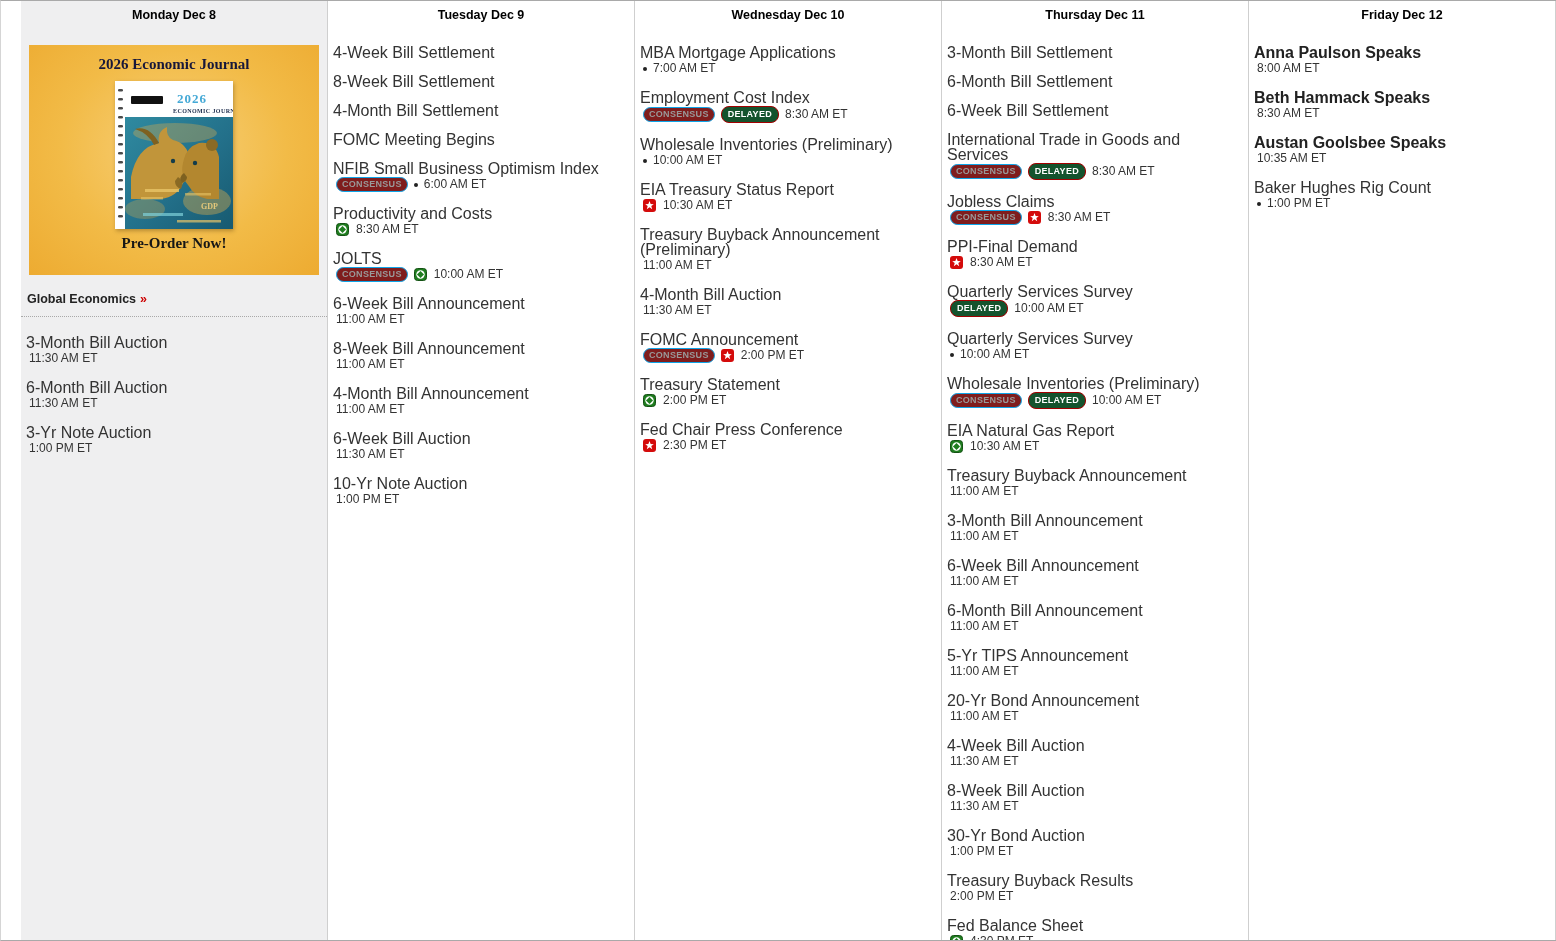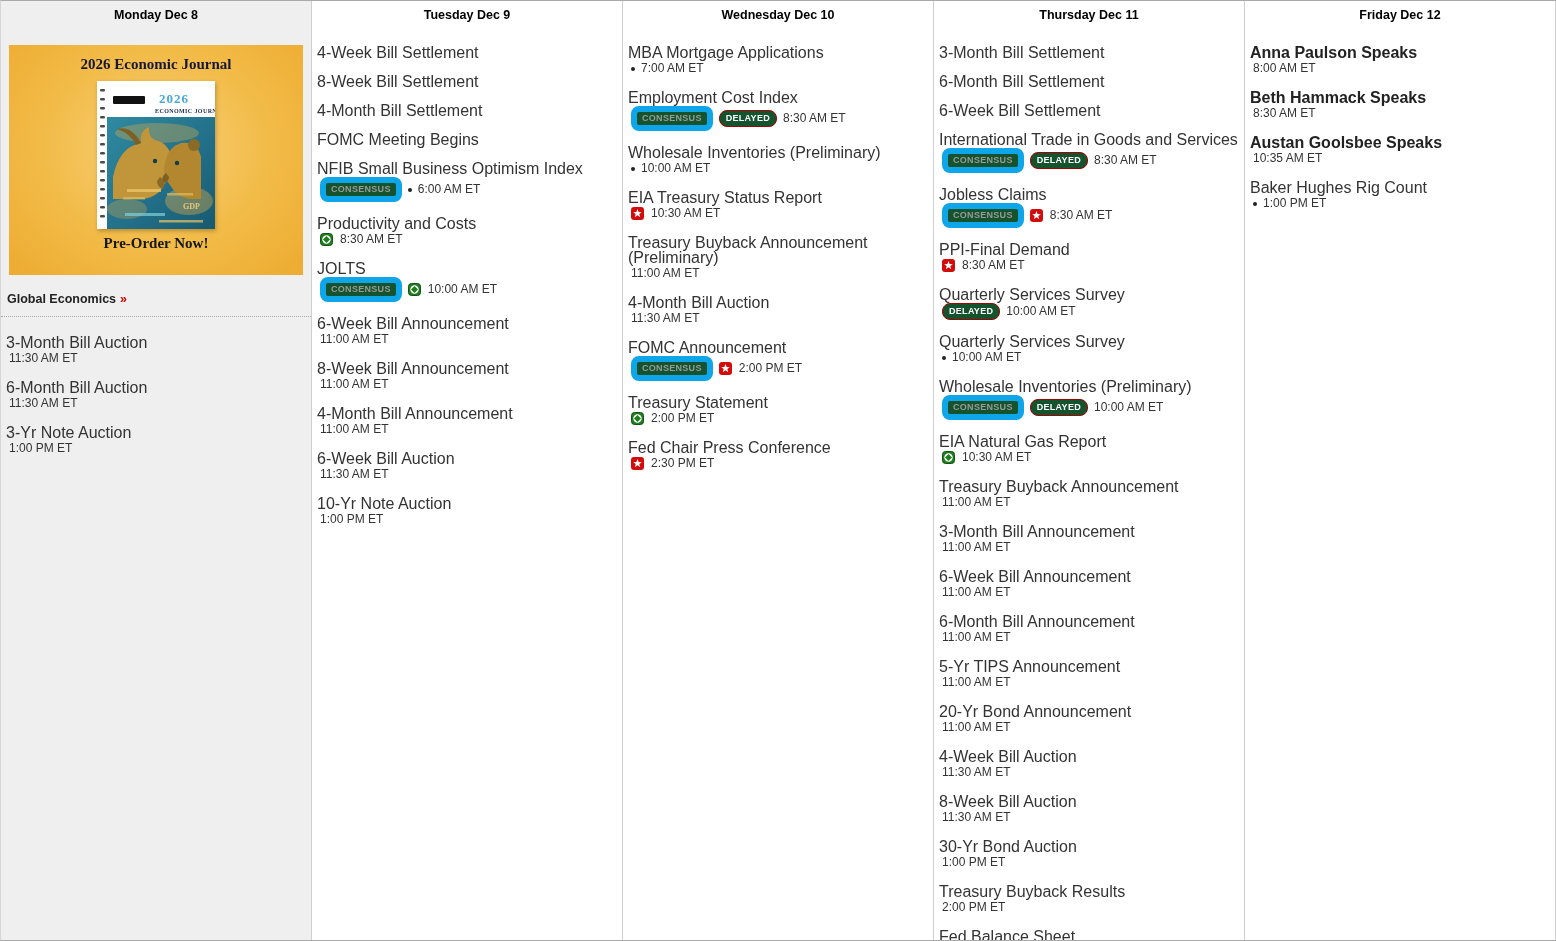--- a/index.html
+++ b/index.html
@@ -1,30 +1,30 @@
 <!DOCTYPE html>
 <html><head>
 <meta charset="utf-8">
 <style>
   * { margin:0; padding:0; box-sizing:border-box; }
   html,body { background:#fff; }
   body { width:1556px; height:941px; font-family:"Liberation Sans","DejaVu Sans",sans-serif; color:#333; overflow:hidden; }
   .calendar { display:grid; grid-template-columns:repeat(5,1fr); width:1556px; height:941px;
-              border-top:1px solid #a9a9a9; border-bottom:1px solid #a9a9a9; border-left:1px solid #d5d5d5; }
+              border-top:1px solid #a9a9a9; border-bottom:1px solid #a9a9a9; border-left:1px solid #d5d5d5;padding-left:20px; }
   .col { border-right:1px solid #cfcfcf; background:#fff; overflow:hidden; }
   .col.today { background:#efeff0; }
   .col-header { text-align:center; font-size:12.5px; font-weight:bold; color:#000; padding-top:7px; height:26px; }
   .events { padding:18px 5px 0 5px; }
   .event { margin-bottom:14px; }
   .ev-title { font-size:16px; line-height:15px; color:#333; }
   .ev-title.bold { font-weight:bold; color:#222; }
   .ev-meta { font-size:12px; line-height:15px; padding-left:3px; display:flex; align-items:center; margin-top:1px; }
   .time { color:#333; white-space:nowrap; }
   .badge { display:inline-block; font-size:9px; font-weight:bold; line-height:11px; border-radius:8px; margin-right:6px; letter-spacing:.3px; }
-  .badge.consensus { border:6px solid #0ea5e9; color:#999; background:#14532d; padding:1px 5px; }
+  .badge.consensus { border:1px solid #0ea5e9; color:#999; background:#7f1d1d; padding:1px 5px; }
   .badge.delayed { background:#14532d; color:#fff; border:1px solid #a30000; padding:2px 6px; }
   .icon { display:inline-flex; margin-right:7px; }
   .icon svg { display:block; }
   .dot { display:inline-block; width:4px; height:4px; border-radius:50%; background:#222; margin-right:6px; flex:0 0 auto; }
   
   .ad-box { margin:18px 8px 8px 8px; height:230px; text-align:center; cursor:pointer;
             background:radial-gradient(ellipse at 50% 45%, #f7d07a 0%, #f2bb47 55%, #edab31 100%);font-family:Liberation Serif, serif; }
   .ad-title { font-size:15px; font-weight:bold; color:#17173a; padding-top:11px; }
   .ad-cta { font-size:15px; font-weight:bold; color:#161616; margin-top:6px; }
   .cover-wrap { width:118px; height:148px; margin:8px auto 0 auto; box-shadow:1px 2px 4px rgba(80,50,0,.35); }

